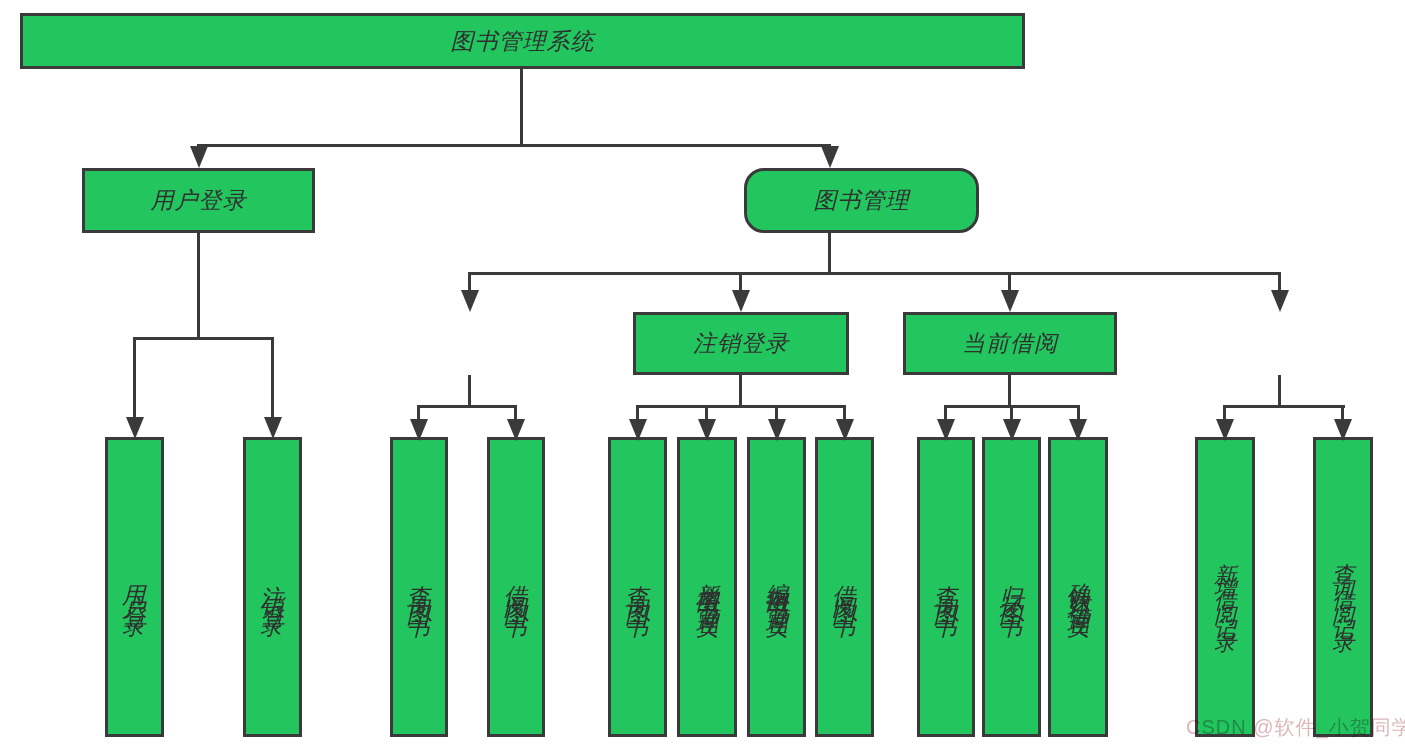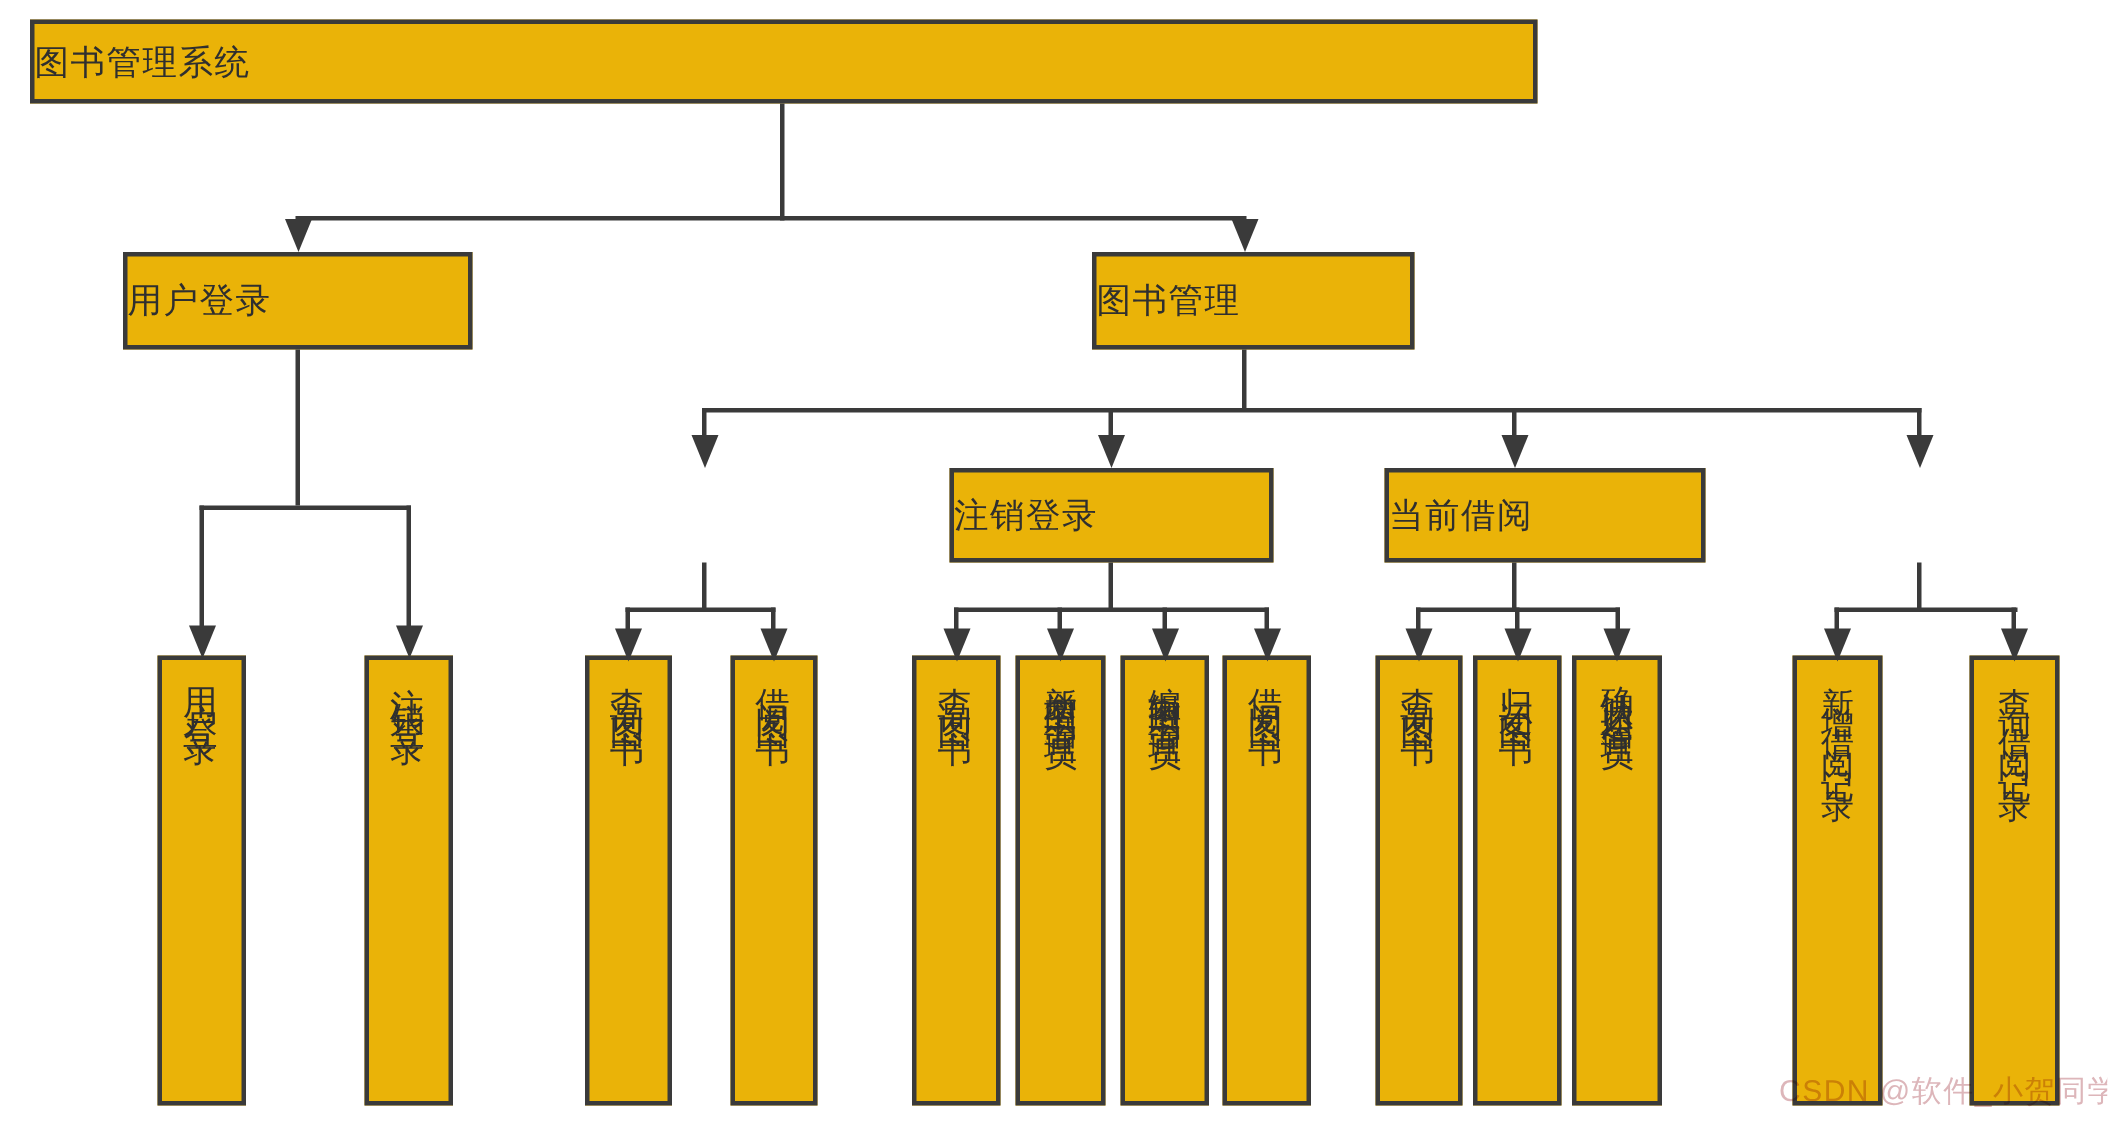--- a/index.html
+++ b/index.html
@@ -11,26 +11,28 @@
     position: relative;
     width: 1405px;
     height: 747px;
     background: var(--bg-color, #ffffff);
     overflow: hidden;
   }
   .box {
     position: absolute;
     box-sizing: border-box;
     border: 3px solid var(--line-color, #3a3a3a);
-    background: #eab308;
+    background: #22c55e;
     display: flex;
     align-items: center;
+    justify-content: center;
     color: var(--text-color, #2f2f2f);
     font-size: 23px;
     letter-spacing: 1px;
+    font-style: italic;
   }
   .leaf {
     writing-mode: vertical-rl;
     text-orientation: mixed;
     font-size: 23px;
     letter-spacing: 10px;
   }
   .leaf.mid  { font-size: 22px; letter-spacing: 14px; }
   .leaf.tight{ font-size: 22px; letter-spacing: 5px;  }
   .hline, .vline { position: absolute; background: var(--line-color, #3a3a3a); }
@@ -60,28 +62,28 @@
 
 <div id="canvas">
 
   <div class="box" style="left:20px; top:13px; width:1005px; height:56px;">
     <span>图书管理系统</span>
   </div>
 
   <div class="box" style="left:82px; top:168px; width:233px; height:65px;">
     <span>用户登录</span>
   </div>
-  <div class="box" style="left:728px; top:168px; width:215px; height:65px;">
+  <div class="box" style="left:744px; top:168px; width:235px; height:65px;border-radius:20px;">
     <span>图书管理</span>
   </div>
 
   <div class="box" style="left:633px; top:312px; width:216px; height:63px;">
     <span>注销登录</span>
   </div>
-  <div class="box" style="left:903px; top:312px; width:214px; height:63px;margin-left:20px;">
+  <div class="box" style="left:903px; top:312px; width:214px; height:63px;">
     <span>当前借阅</span>
   </div>
 
   <div class="box leaf" style="left:105px; top:437px; width:59px; height:300px;">
     <span>用户登录</span>
   </div>
   <div class="box leaf" style="left:243px; top:437px; width:59px; height:300px;">
     <span>注销登录</span>
   </div>
 

